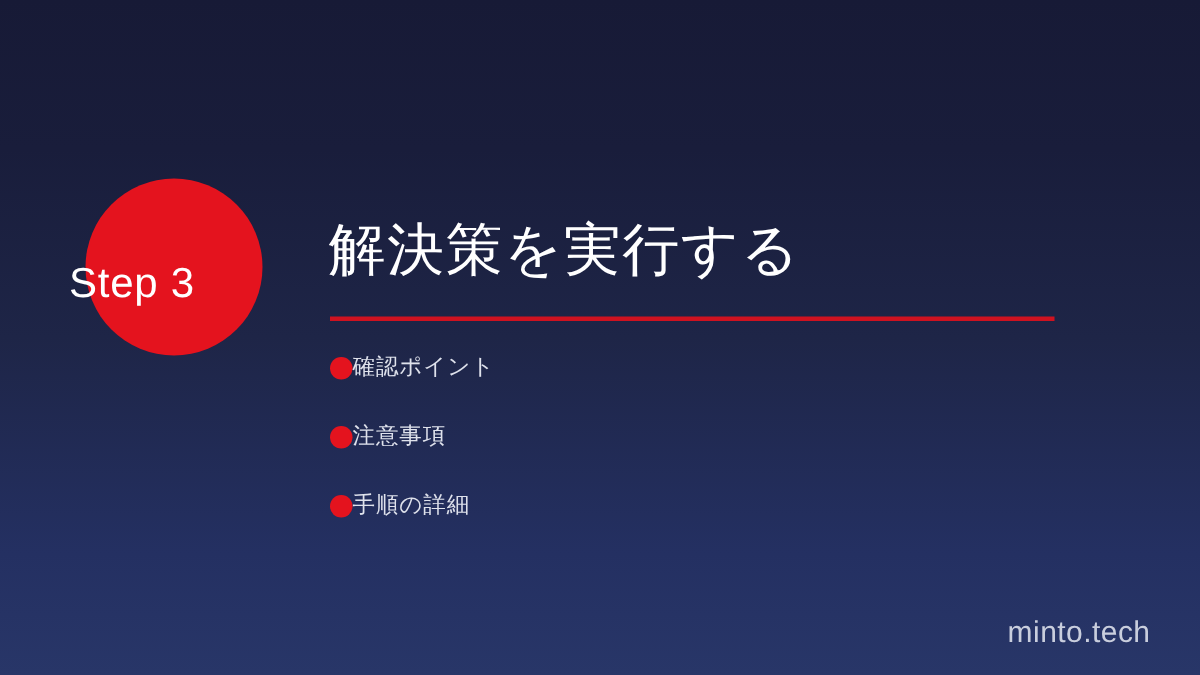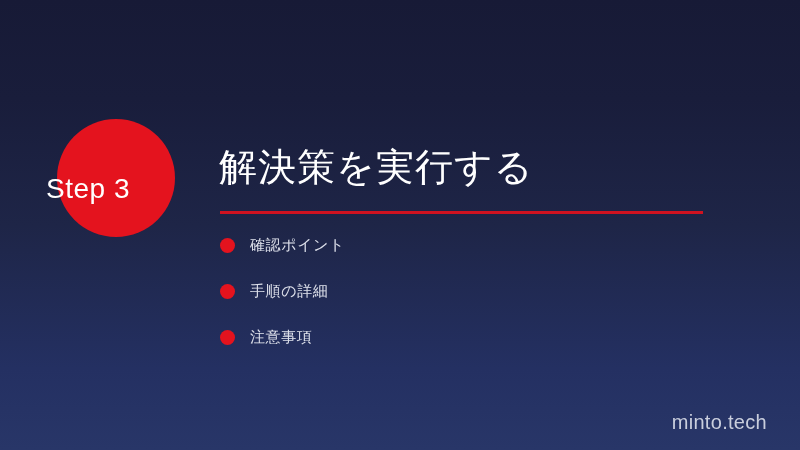--- a/index.html
+++ b/index.html
@@ -84,21 +84,20 @@
     margin-bottom: 22px;
   }
   .bullet-dot {
     width: 15px;
     height: 15px;
     border-radius: 50%;
     background: #e4131e;
     flex: 0 0 auto;
   }
   .bullet-text {
-    margin-left: 15px;
     color: #dfe2ec;
     font-size: 15px;
     font-weight: 500;
     letter-spacing: 0.6px;
     line-height: 24px;
     white-space: nowrap;
   }
 
   
   .footer {
@@ -125,23 +124,23 @@
 
   <div class="title-rule"></div>
 
   <ul class="bullets">
     <li class="bullet-row">
       <span class="bullet-dot"></span>
       <span class="bullet-text">確認ポイント</span>
     </li>
     <li class="bullet-row">
       <span class="bullet-dot"></span>
-      <span class="bullet-text">手順の詳細</span>
+      <span class="bullet-text">注意事項</span>
     </li>
     <li class="bullet-row">
       <span class="bullet-dot"></span>
-      <span class="bullet-text">注意事項</span>
+      <span class="bullet-text">手順の詳細</span>
     </li>
   </ul>
 
   <div class="footer">minto.tech</div>
 
 </div>
 
 </body></html>

